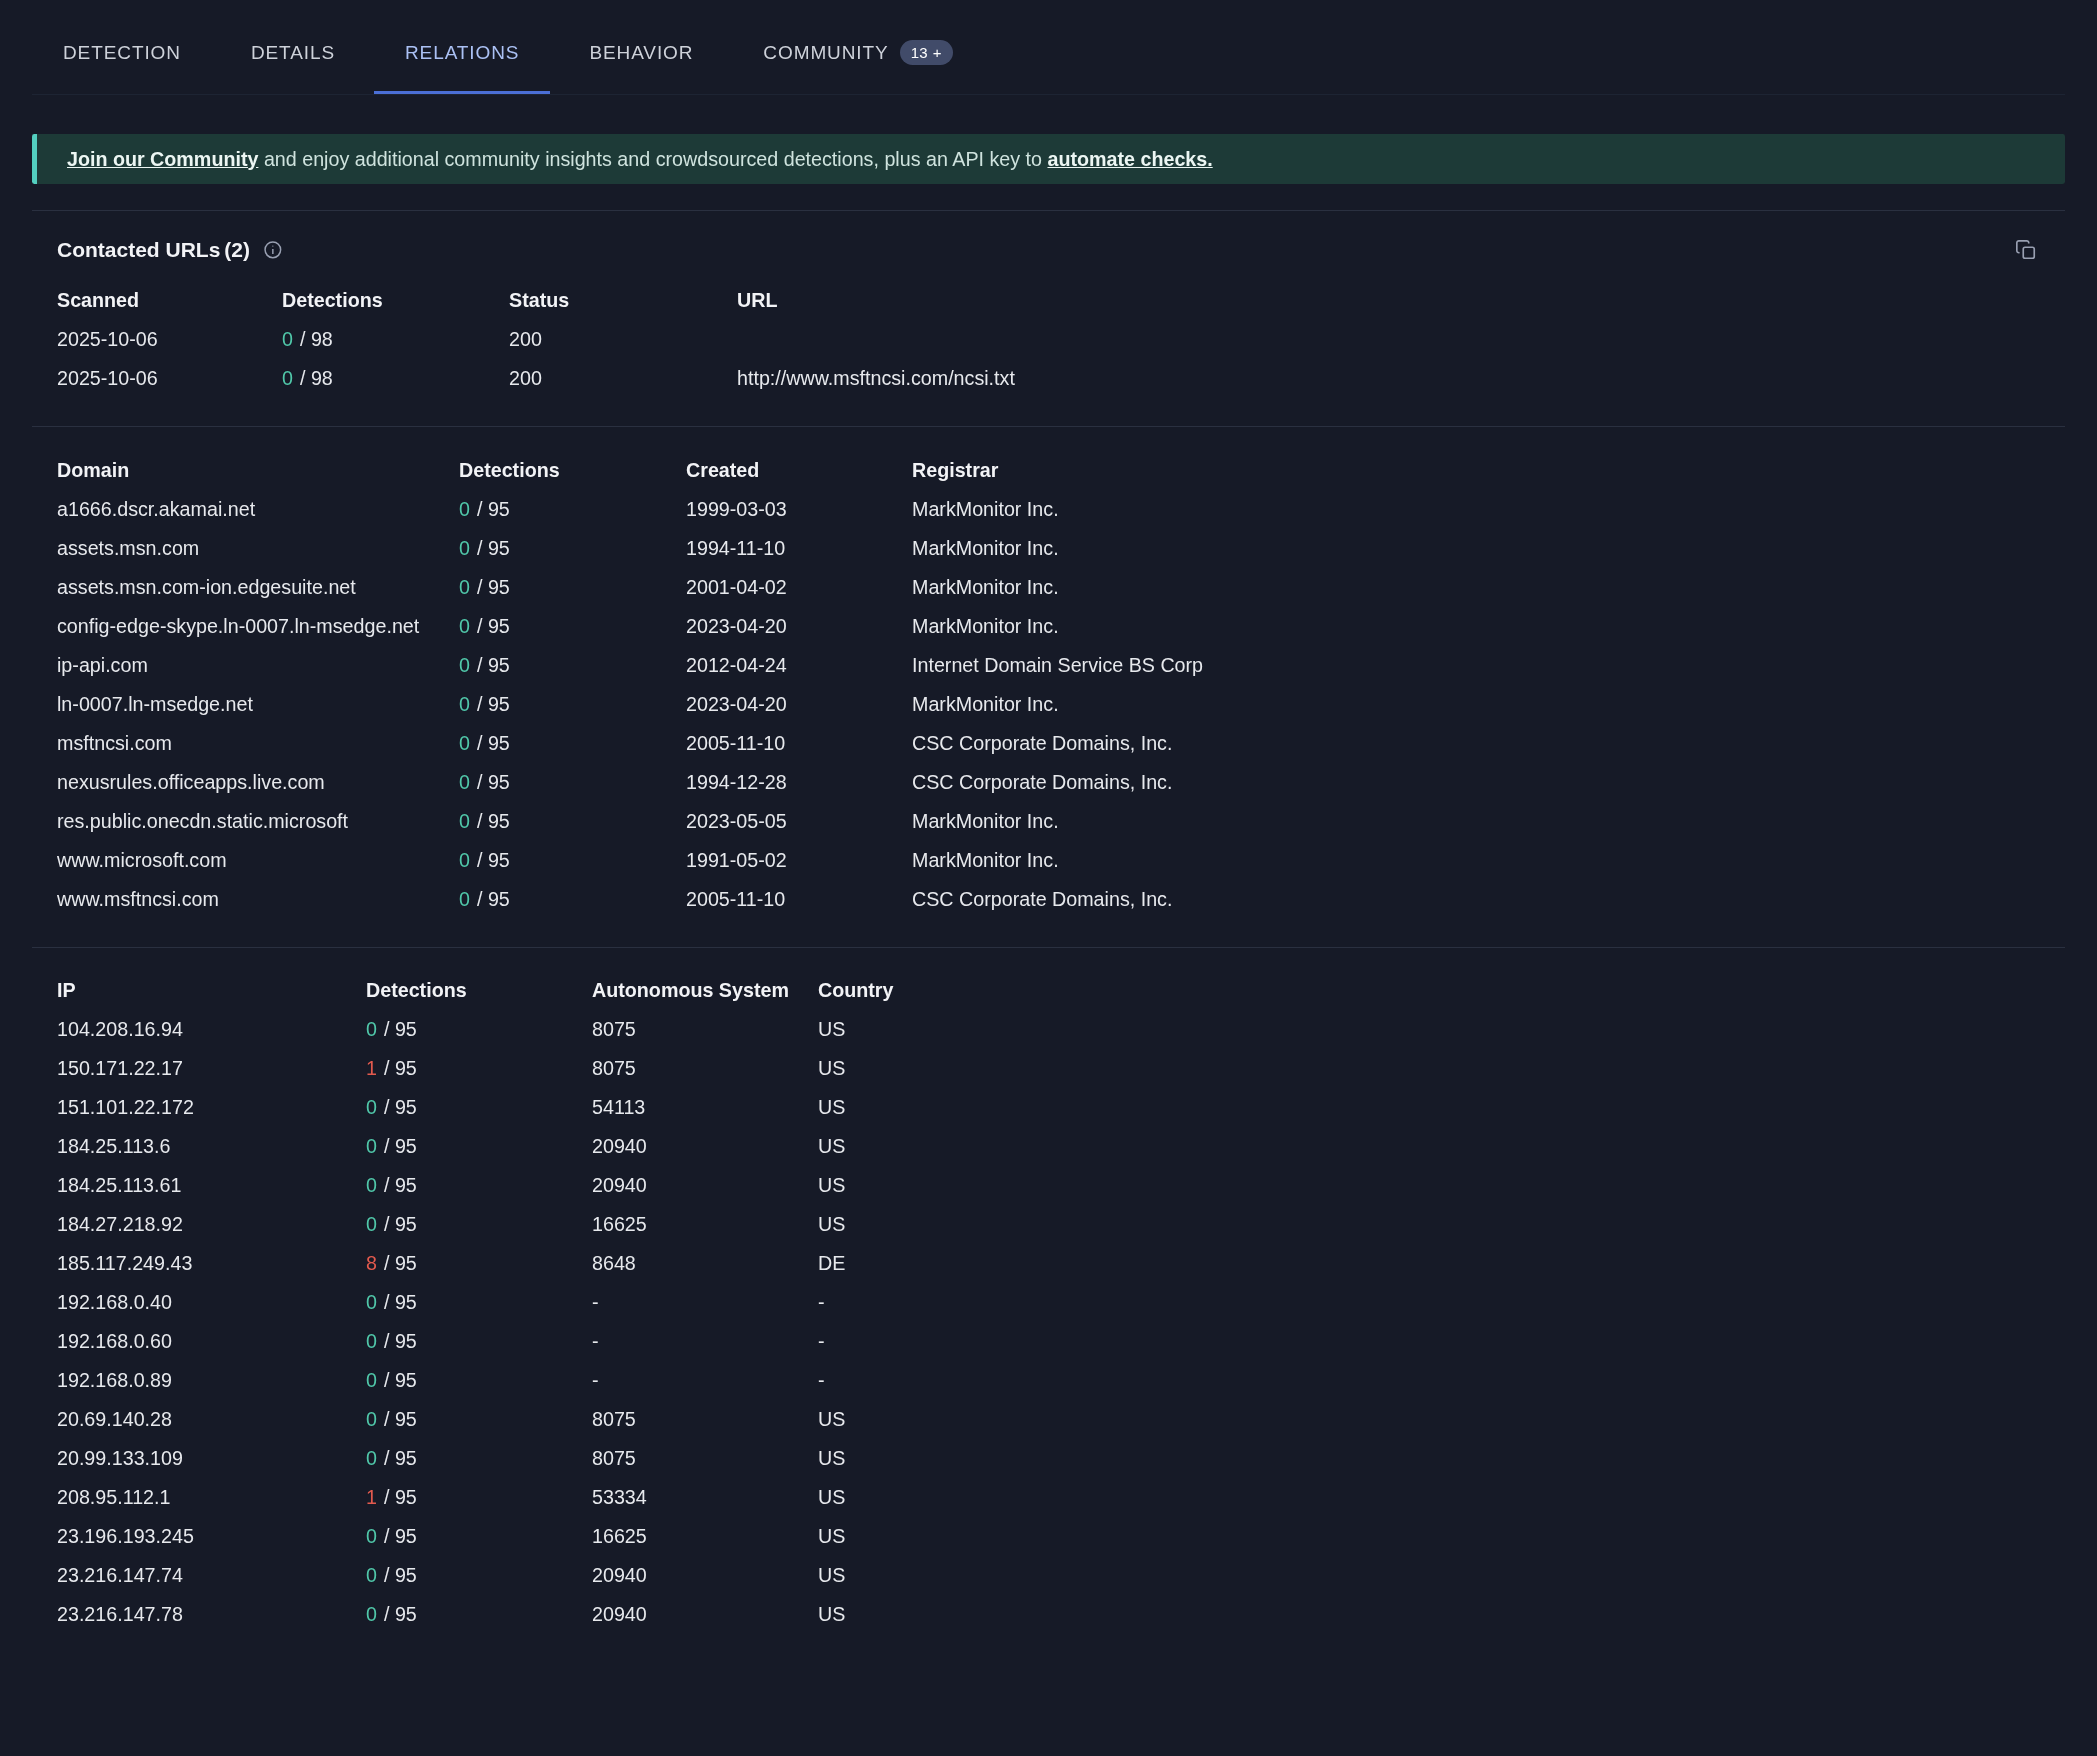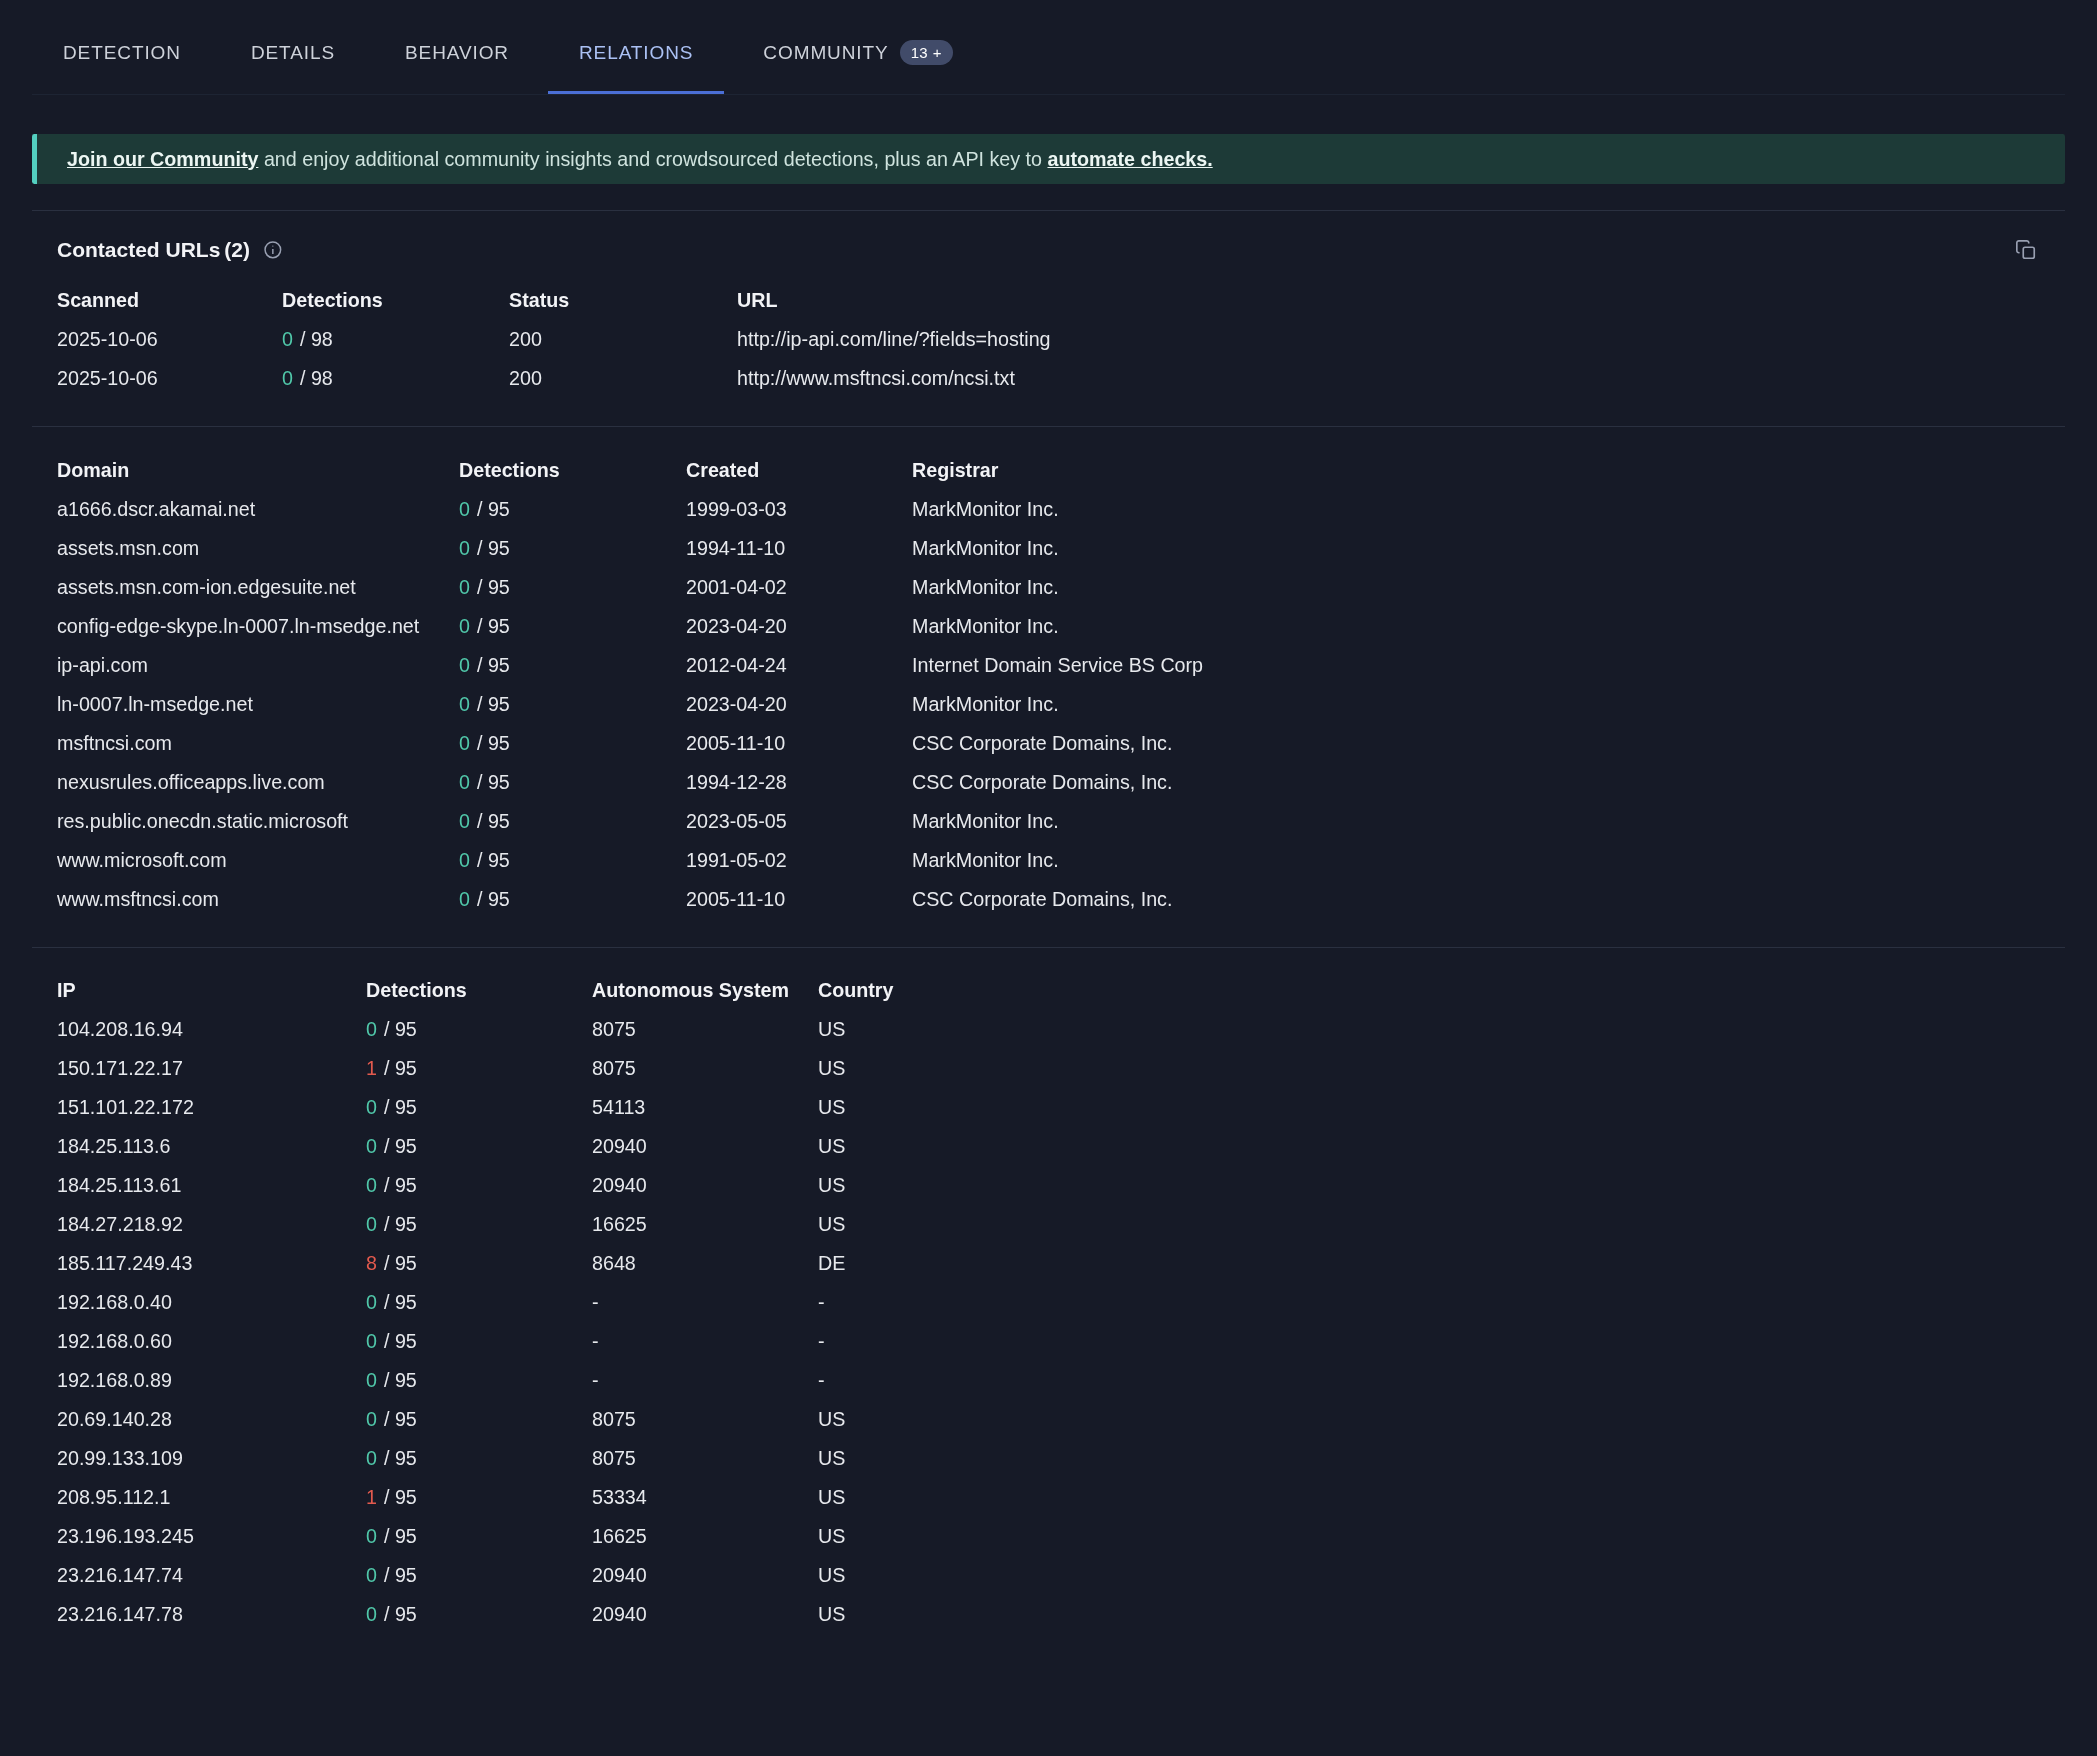--- a/index.html
+++ b/index.html
@@ -63,27 +63,27 @@
       <div class="tab">
         <span class="tab-label">DETECTION</span>
 
       </div>
 
       <div class="tab">
         <span class="tab-label">DETAILS</span>
 
       </div>
 
+      <div class="tab active">
+        <span class="tab-label">RELATIONS</span>
+
+      </div>
+
       <div class="tab">
         <span class="tab-label">BEHAVIOR</span>
-
-      </div>
-
-      <div class="tab active">
-        <span class="tab-label">RELATIONS</span>
 
       </div>
 
       <div class="tab">
         <span class="tab-label">COMMUNITY</span>
         <span class="tab-badge">13 +</span>
       </div>
     </nav>
 
   <div class="banner">
@@ -119,21 +119,20 @@
       <div class="th">URL</div>
     </div>
     <div class="tbody">
 
         <div class="row grid-urls">
           <div class="cell">2025-10-06</div>
           <div class="cell">
             <span class="num ok">0</span><span class="denom">/ 98</span>
           </div>
           <div class="cell">200</div>
-          <div class="cell link">http://ip-api.com/line/?fields=hosting</div>
         </div>
 
         <div class="row grid-urls">
           <div class="cell">2025-10-06</div>
           <div class="cell">
             <span class="num ok">0</span><span class="denom">/ 98</span>
           </div>
           <div class="cell">200</div>
           <div class="cell link">http://www.msftncsi.com/ncsi.txt</div>
         </div>

